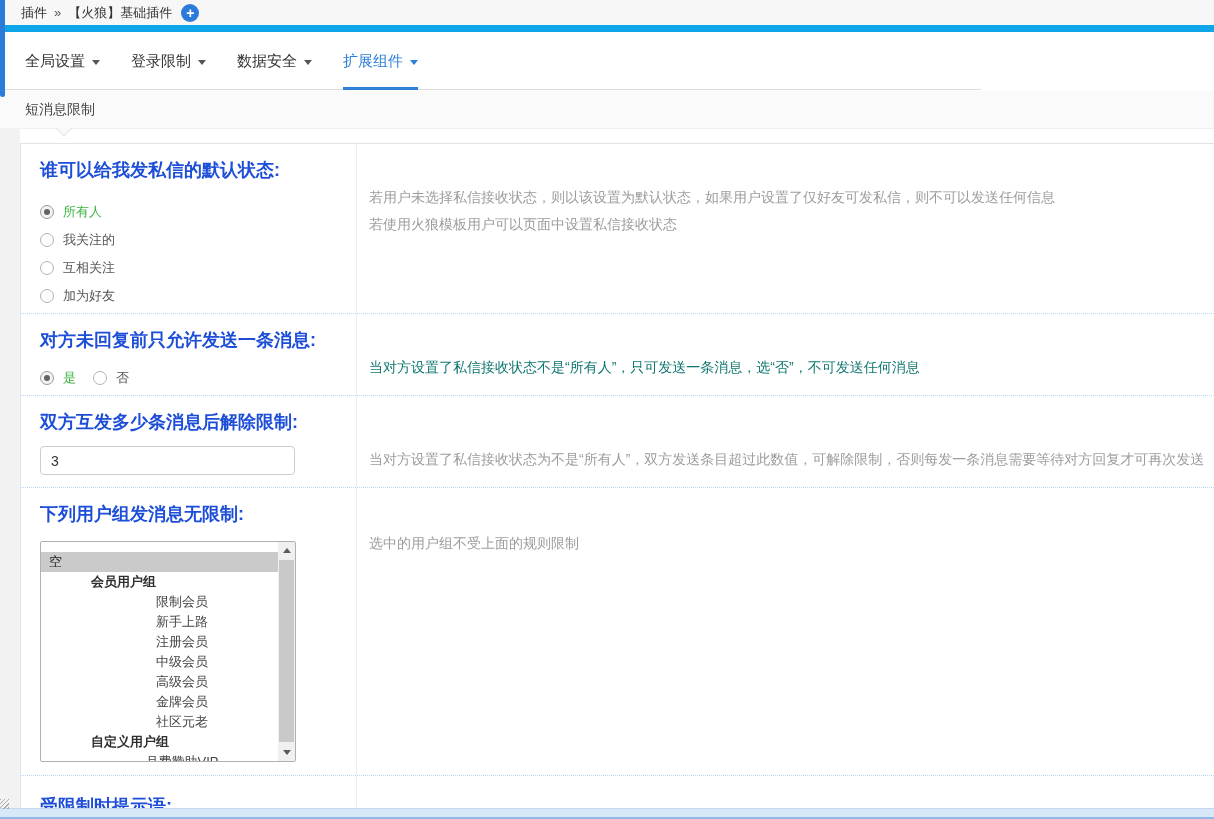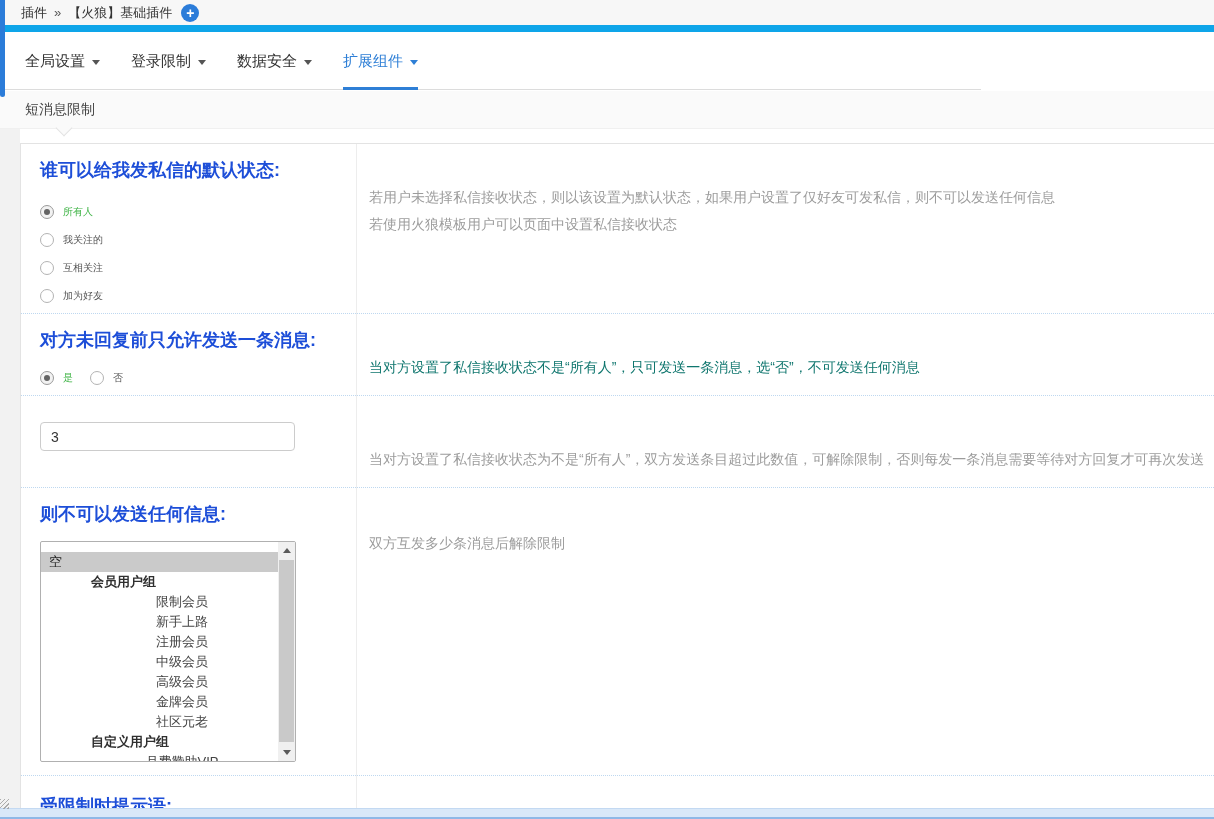--- a/index.html
+++ b/index.html
@@ -56,21 +56,21 @@
   .s1 { height:170px; } .s2 { height:82px;justify-content:space-between; } .s3 { height:92px; } .s4 { height:288px; }
   .s5 { height:44px; } .s5 .sec-left { padding-top:18px; }
 
   
   .opt-list { margin-top:16px; }
   .opt { display:flex; align-items:center; height:28px; cursor:pointer; }
   .opt-inline { display:flex; align-items:center; margin-top:12px; height:28px; }
   .opt-inline .opt { margin-right:17px; height:auto; }
   .radio { width:14px; height:14px; border-radius:50%; border:1px solid #b3b3b3; background:#fff;
            display:inline-flex; align-items:center; justify-content:center; flex:none; }
-  .opt-label { margin-left:9px; font-size:10px; color:#555; }
+  .opt-label { margin-left:9px; font-size:13px; color:#555; }
   .opt.checked .radio { background:#f2f2f2; border-color:#9a9a9a; }
   .opt.checked .radio::after { content:""; width:6px; height:6px; border-radius:50%; background:#636363; }
   .opt.checked .opt-label { color:var(--selected_green,#3db344); }
 
   
   .num-input { margin-top:12px; width:255px; height:29px; border:1px solid #ccc; border-radius:4px;
                font-size:14px; color:#333; padding:0 10px; outline:none; background:#fff;
                font-family:"Liberation Sans","DejaVu Sans",sans-serif; }
 
   
@@ -186,30 +186,31 @@
           </div>
         </div>
       </div>
       <div class="sec-right dark">
         <div>当对方设置了私信接收状态不是“所有人”，只可发送一条消息，选“否”，不可发送任何消息</div>
       </div>
     </div>
 
     <div class="section s3">
       <div class="sec-left">
+        <div class="sec-title">双方互发多少条消息后解除限制:</div>
         <input class="num-input" type="text" value="3" style="">
       </div>
       <div class="sec-right" style="padding-top:50px;">
         <div>当对方设置了私信接收状态为不是“所有人”，双方发送条目超过此数值，可解除限制，否则每发一条消息需要等待对方回复才可再次发送</div>
       </div>
     </div>
 
     <div class="section s4">
       <div class="sec-left">
-        <div class="sec-title">则不可以发送任何信息:</div>
+        <div class="sec-title">下列用户组发消息无限制:</div>
         <div class="listbox">
           <div class="lb-items">
             <div class="lb-row sel">空</div>
             <div class="lb-row group">会员用户组</div>
             <div class="lb-row indent">限制会员</div>
             <div class="lb-row indent">新手上路</div>
             <div class="lb-row indent">注册会员</div>
             <div class="lb-row indent">中级会员</div>
             <div class="lb-row indent">高级会员</div>
             <div class="lb-row indent">金牌会员</div>
@@ -222,21 +223,21 @@
                 <span class="tri-up"></span>
               </div>
             <div class="lb-thumb"></div>
             <div class="lb-arrow down">
                 <span class="tri-down"></span>
               </div>
           </div>
         </div>
       </div>
       <div class="sec-right" style="padding-top:42px;">
-        <div>双方互发多少条消息后解除限制</div>
+        <div>选中的用户组不受上面的规则限制</div>
       </div>
     </div>
 
     <div class="section s5 last">
       <div class="sec-left">
         <div class="sec-title">受限制时提示语:</div>
       </div>
       <div class="sec-right"></div>
     </div>
   </div>

